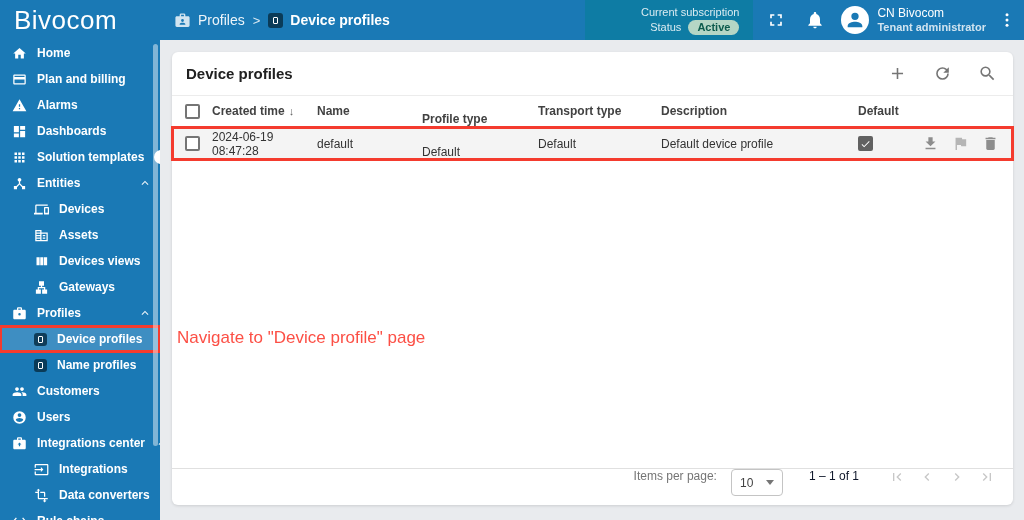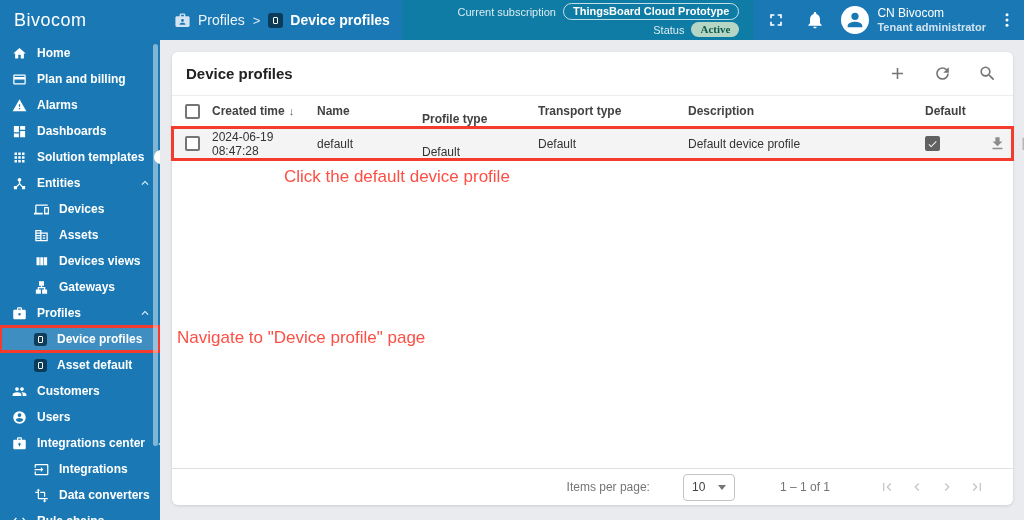--- a/index.html
+++ b/index.html
@@ -4,32 +4,32 @@
 <style>
   * { margin:0; padding:0; box-sizing:border-box; }
   html,body { width:1024px; height:520px; overflow:hidden; }
   body { font-family:"Liberation Sans","DejaVu Sans",sans-serif; background:#edeff1; }
 
   .app { width:1024px; height:520px; display:flex; flex-direction:column; }
 
   
   .header { height:40px; background:#1a79b5; display:flex; align-items:center; flex-shrink:0; color:#fff; }
   .logo-wrap { width:160px; padding-left:14px; flex-shrink:0; }
-  .logo { font-size:18px; letter-spacing:.5px; color:#fff; font-weight:400; }
+  .logo { font-size:26px; letter-spacing:.5px; color:#fff; font-weight:400; }
   .breadcrumb { display:flex; align-items:center; gap:8px; margin-left:14px; font-size:14px; }
   .bc-section { display:flex; align-items:center; gap:7px; color:rgba(255,255,255,.92); }
   .bc-sep { color:rgba(255,255,255,.85); font-size:13px; }
   .bc-page { font-weight:600; color:#fff; display:flex; align-items:center; gap:7px; }
   .hspacer { flex:1; }
 
   .sub-block { background:#0e7ca4; height:40px; display:flex; flex-direction:column; justify-content:center; gap:2px; padding:0 14px; }
   .sub-row { display:flex; align-items:center; justify-content:flex-end; gap:7px; }
   .sub-label { font-size:11px; color:rgba(255,255,255,.85);margin-left:42px; }
   .plan-pill { border:1px solid rgba(255,255,255,.75); border-radius:9px; font-size:11px; font-weight:700; padding:0 9px; line-height:15px; color:#fff; }
-  .active-pill { background:#b5d6c5; color:#0d5b4d; border-radius:9px; font-size:11px; font-weight:700; padding:0 9px; line-height:15px;font-family:Liberation Serif, serif; }
+  .active-pill { background:#b5d6c5; color:#0d5b4d; border-radius:9px; font-size:11px; font-weight:700; padding:0 9px; line-height:15px; }
 
   .hicon { width:20px; height:20px; color:#fff; margin:0 13px; cursor:pointer; flex-shrink:0; }
   .avatar { width:28px; height:28px; border-radius:50%; background:#fff; display:flex; align-items:center; justify-content:center; margin:0 8px 0 10px; flex-shrink:0; }
   .user-text { line-height:1.25; margin-right:6px; }
   .user-name { font-size:12px; color:#fff; }
   .user-role { font-size:11px; color:rgba(255,255,255,.8);font-weight:bold; }
   .menu-dots { width:18px; height:20px; margin:0 8px 0 6px; color:#fff; cursor:pointer; }
 
   .body-row { flex:1; display:flex; min-height:0; }
 
@@ -54,42 +54,42 @@
   .tool-icons { margin-left:auto; display:flex; align-items:center; gap:26px; }
   .gicon { width:19px; height:19px; color:#757575; cursor:pointer; }
 
   .thead { height:31px; display:flex; align-items:center; border-bottom:1px solid #e0e0e0; font-size:12px; font-weight:700; color:#424242; flex-shrink:0; }
   .trow { height:33px; display:flex; align-items:center; font-size:12px; color:#333; background:#f4f4f4; outline:3px solid #f43b2e; outline-offset:-2px; flex-shrink:0; }
   .cell-check { width:18px; margin-left:13px; flex-shrink:0; }
   .col-created { width:105px; margin-left:9px; flex-shrink:0; }
   .col-name { width:105px; flex-shrink:0; }
   .col-profile { width:116px; flex-shrink:0;margin-top:16px; }
   .col-transport { width:123px; flex-shrink:0; }
-  .col-desc { width:237px; flex-shrink:0;margin-left:27px; }
+  .col-desc { width:197px; flex-shrink:0; }
   .col-default { width:64px; flex-shrink:0; }
   .col-actions { flex:1; display:flex; align-items:center; gap:13px; padding-right:14px; justify-content:flex-end; }
 
   .checkbox { width:15px; height:15px; border:2px solid #757575; border-radius:2px; background:#fff; cursor:pointer; }
   .checkbox.checked { background:#616161; border-color:#616161; display:flex; align-items:center; justify-content:center; }
   .checkbox.checked svg { width:12px; height:12px; fill:#fff; }
   .sort-arrow { font-size:11px; color:#616161; margin-left:4px; }
   .row-icon { width:17px; height:17px; color:#8d8d8d; cursor:pointer; }
   .row-icon.dim { color:#b5b5b5; }
 
   .annot { color:#fc4f45; font-size:17px; }
   .annot-row { margin:7px 0 0 112px; }
   .annot-nav { position:absolute; left:5px; top:276px; }
 
   .spacer { flex:1; }
 
-  .pager { height:37px; border-top:1px solid #e0e0e0; display:flex; align-items:center; justify-content:flex-end; padding-right:28px; font-size:12px; color:#616161; flex-shrink:0;gap:19px; }
+  .pager { height:37px; border-top:1px solid #e0e0e0; display:flex; align-items:flex-start; justify-content:flex-end; padding-right:18px; font-size:12px; color:#616161; flex-shrink:0; }
   .ipp-label { margin-right:14px; color:#757575; }
   .ipp-select { width:52px; height:27px; border:1px solid #c4c4c4; border-radius:4px; display:flex; align-items:center; padding:0 8px; gap:10px; cursor:pointer; color:#424242; }
   .caret { width:0; height:0; border-left:4px solid transparent; border-right:4px solid transparent; border-top:5px solid #757575; margin-left:auto; }
-  .range { margin:0 30px 0 26px; color:#737373; }
+  .range { margin:0 30px 0 26px; color:#0f172a; }
   .pnav { display:flex; align-items:center; gap:14px; }
   .pnav svg { width:16px; height:16px; fill:#c7c7c7; cursor:default; }
 </style>
 </head>
 <body>
 
 <div class="app">
 
   <div class="header">
     <div class="logo-wrap">
@@ -110,21 +110,20 @@
           </span>
         <span>Device profiles</span>
       </span>
     </div>
 
     <div class="hspacer"></div>
 
     <div class="sub-block">
       <div class="sub-row">
         <span class="sub-label">Current subscription</span>
-        <span class="plan-pill">ThingsBoard Cloud Prototype</span>
       </div>
       <div class="sub-row">
         <span class="sub-label">Status</span>
         <span class="active-pill">Active</span>
       </div>
     </div>
 
     <svg class="hicon" viewBox="0 0 24 24" fill="currentColor">
         <path d="M7 14H5v5h5v-2H7v-3zm-2-4h2V7h3V5H5v5zm12 7h-3v2h5v-5h-2v3zM14 5v2h3v3h2V5h-5z"></path>
       </svg>
@@ -227,21 +226,21 @@
       <div class="nav-item sub selected">
         <span class="boxicon">
             <i></i>
           </span>
         <span>Device profiles</span>
       </div>
       <div class="nav-item sub">
         <span class="boxicon">
             <i></i>
           </span>
-        <span>Asset default</span>
+        <span>Name profiles</span>
       </div>
       <div class="nav-item">
         <svg class="ni" viewBox="0 0 24 24">
             <path d="M16 11c1.66 0 3-1.34 3-3s-1.34-3-3-3-3 1.34-3 3 1.34 3 3 3zm-8 0c1.66 0 3-1.34 3-3S9.66 5 8 5 5 6.34 5 8s1.34 3 3 3zm0 2c-2.33 0-7 1.17-7 3.5V19h14v-2.5c0-2.33-4.67-3.5-7-3.5zm8 0c-.29 0-.62.02-.97.05 1.16.84 1.97 1.97 1.97 3.45V19h6v-2.5c0-2.33-4.67-3.5-7-3.5z"></path>
           </svg>
         <span>Customers</span>
       </div>
       <div class="nav-item">
         <svg class="ni" viewBox="0 0 24 24">
             <path d="M12 2a10 10 0 100 20 10 10 0 000-20zm0 3a3 3 0 110 6 3 3 0 010-6zm0 14.2a7.2 7.2 0 01-6-3.22c.03-1.99 4-3.08 6-3.08s5.97 1.09 6 3.08a7.2 7.2 0 01-6 3.22z"></path>
@@ -333,21 +332,20 @@
               </svg>
             <svg class="row-icon dim" viewBox="0 0 24 24" fill="currentColor">
                 <path d="M14.4 6 14 4H5v17h2v-7h5.6l.4 2h7V6z"></path>
               </svg>
             <svg class="row-icon" viewBox="0 0 24 24" fill="currentColor">
                 <path d="M6 19c0 1.1.9 2 2 2h8c1.1 0 2-.9 2-2V7H6v12zM19 4h-3.5l-1-1h-5l-1 1H5v2h14V4z"></path>
               </svg>
           </div>
         </div>
 
-        <div class="annot annot-row">Click the default device profile</div>
 
         <div class="annot annot-nav">Navigate to "Device profile" page</div>
 
         <div class="spacer"></div>
 
         <div class="pager">
           <span class="ipp-label">Items per page:</span>
           <div class="ipp-select">
             <span>10</span>
             <span class="caret"></span>

